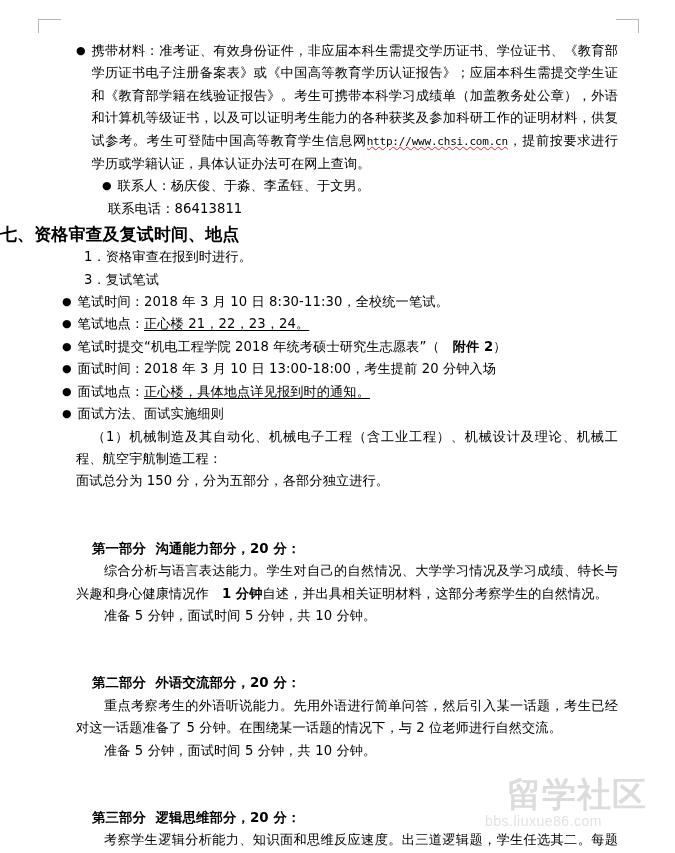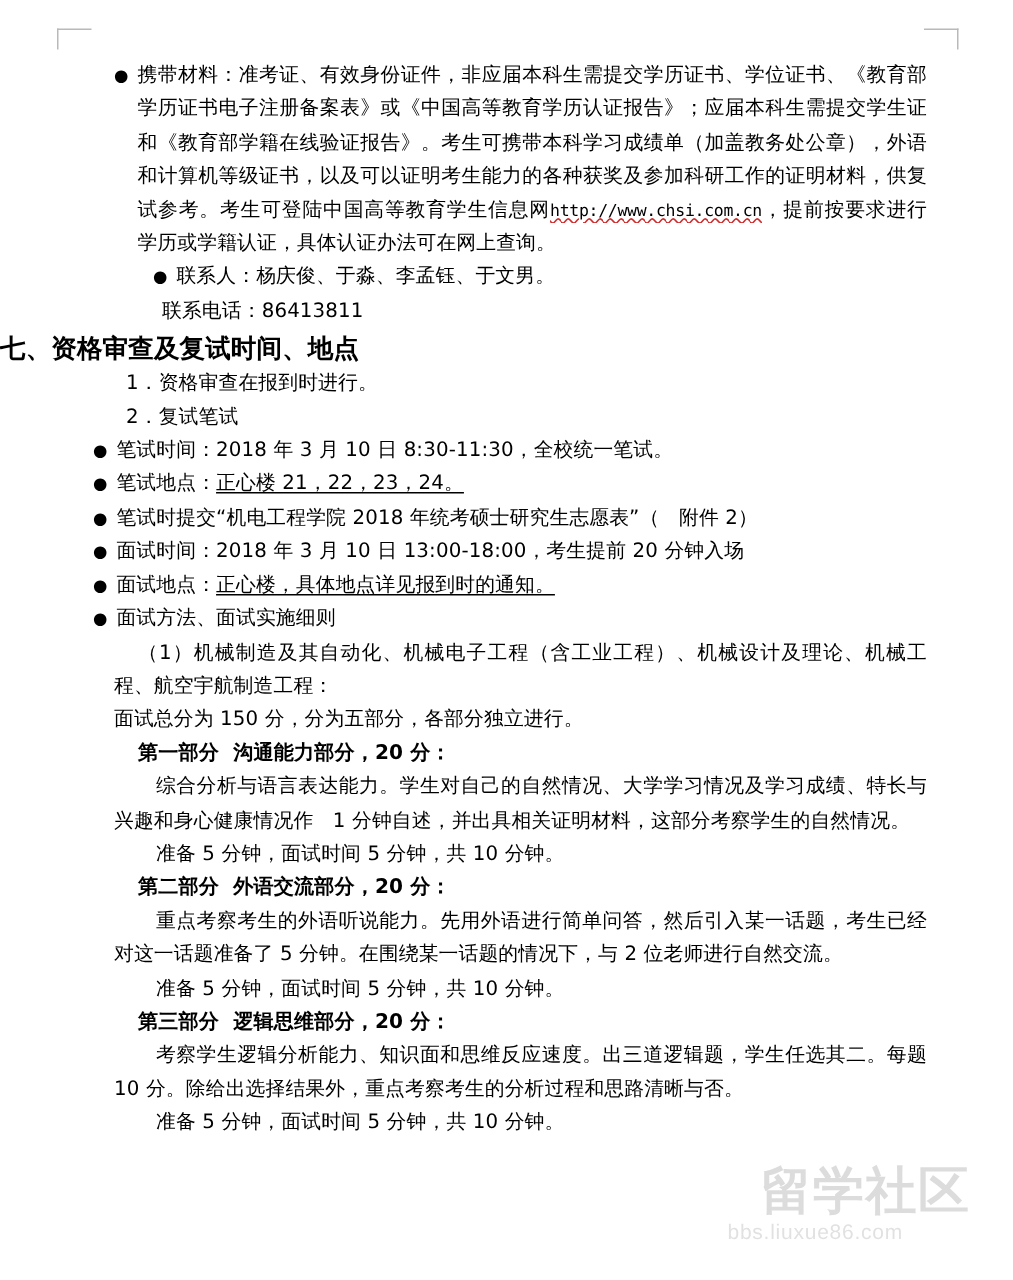--- a/index.html
+++ b/index.html
@@ -65,24 +65,24 @@
     margin-right: 6px;
     color: #000;
   }
   .bullet-body {
     flex: 1 1 auto;
   }
   
   .ind-40 { margin-left: 40px; }
   .ind-46 { margin-left: 46px; }
   .ind-14 { margin-left: 14px; }
-  .ind-30 { margin-left: 30px; }
+  .ind-30 { margin-left: 30px; margin-top: 45px; }
 
   .bold {
-    font-weight: normal;
+    font-weight: bold;
     padding-left: 13px;
   }
   .u {
     text-decoration: underline;
     text-underline-offset: 2px;
   }
   .heading-sec {
     font-weight: bold;
     font-size: 17px;
     line-height: 23px;
@@ -161,21 +161,21 @@
       <div class="bullet-body">
         <p><span>联系人：</span><span>杨庆俊、于淼、李孟钰、于文男。</span></p>
       </div>
     </div>
 
     <p class="ind-46"><span>联系电话：</span><span>86413811</span></p>
 
     <p class="heading-sec" style="margin-left:-62px; padding-left:0;">七、资格审查及复试时间、地点</p>
 
     <p class="num-item">1．资格审查在报到时进行。</p>
-    <p class="num-item">2．复试笔试</p>
+    <p class="num-item">3．复试笔试</p>
 
     <div class="bullet-row">
       <span class="bullet">●</span>
       <div class="bullet-body">
         <p><span>笔试时间：</span><span>2018 年 3 月 10 日 8:30-11:30，全校统一笔试。</span></p>
       </div>
     </div>
 
     <div class="bullet-row">
       <span class="bullet">●</span>

